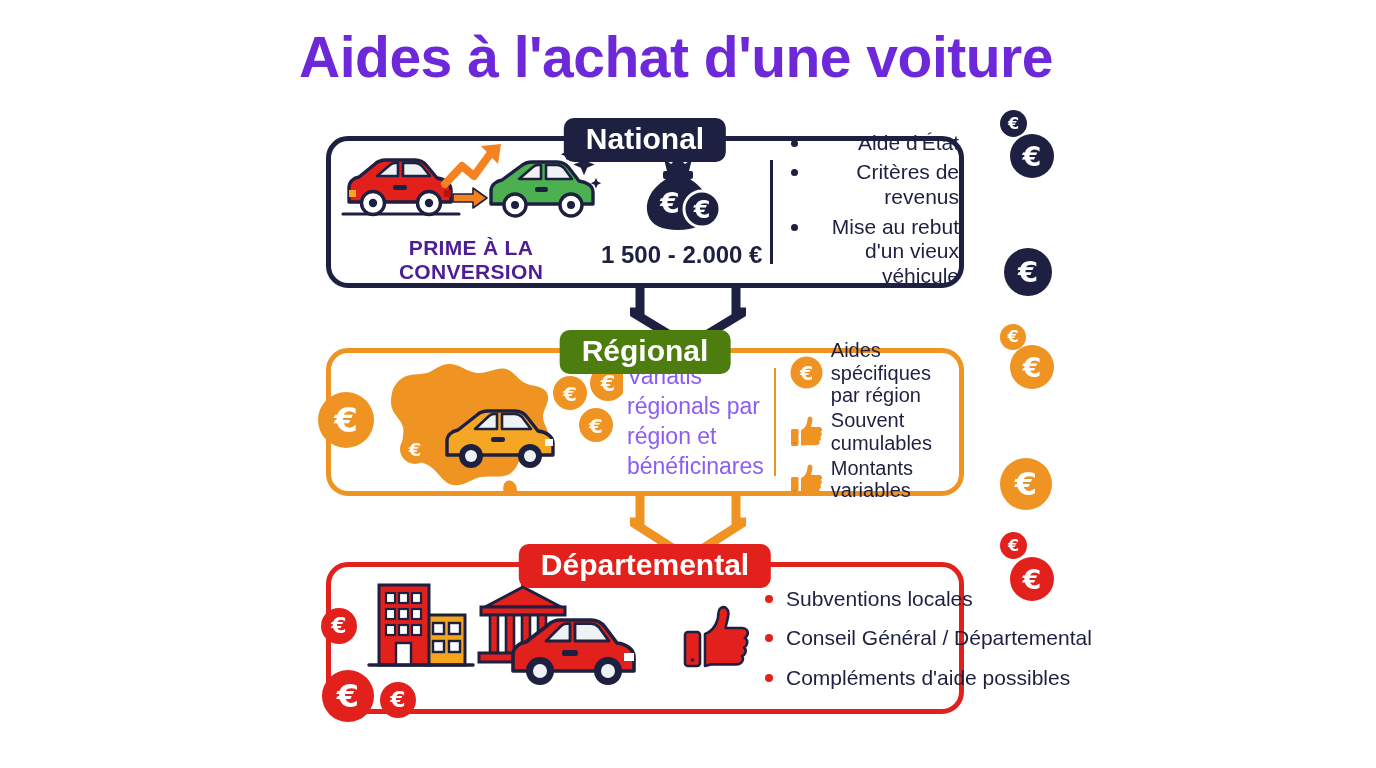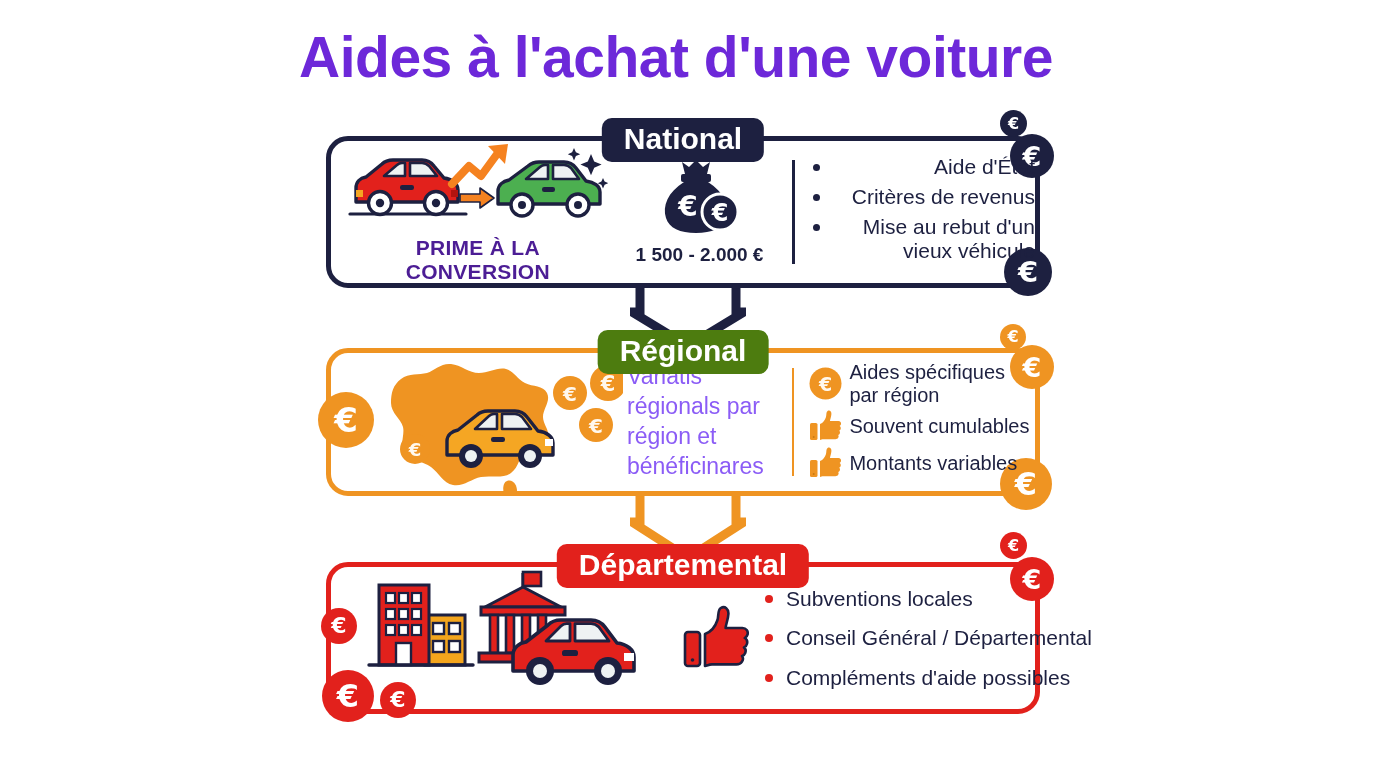--- a/index.html
+++ b/index.html
@@ -34,21 +34,21 @@
     font-weight: bold;
     letter-spacing: -0.5px;
     color: #6d28d9;
     font-family: "Liberation Sans", sans-serif;
   }
 
   
   .section {
     position: absolute;
     left: 326px;
-    width: 714px;
+    width: 638px;
     box-sizing: border-box;
     background: #ffffff;
     border-style: solid;
     border-radius: 22px;
   }
   .section-body {
     position: relative;
     width: 100%;
     height: 100%;
     z-index: 4;
@@ -106,21 +106,21 @@
     font-weight: bold;
     letter-spacing: 0.3px;
     color: #4c1d95;
     margin-top: 2px;
   }
   .nat-col-2 {
     width: 180px;
     text-align: center;
   }
   .amount-label {
-    font-size: 19px;
+    font-size: 24px;
     font-weight: bold;
     color: #1d2040;
     margin-top: 2px;
     white-space: nowrap;
   }
   .divider {
     width: 3px;
     background: #1d2040;
     height: 104px;
     margin: 0 18px 0 8px;

